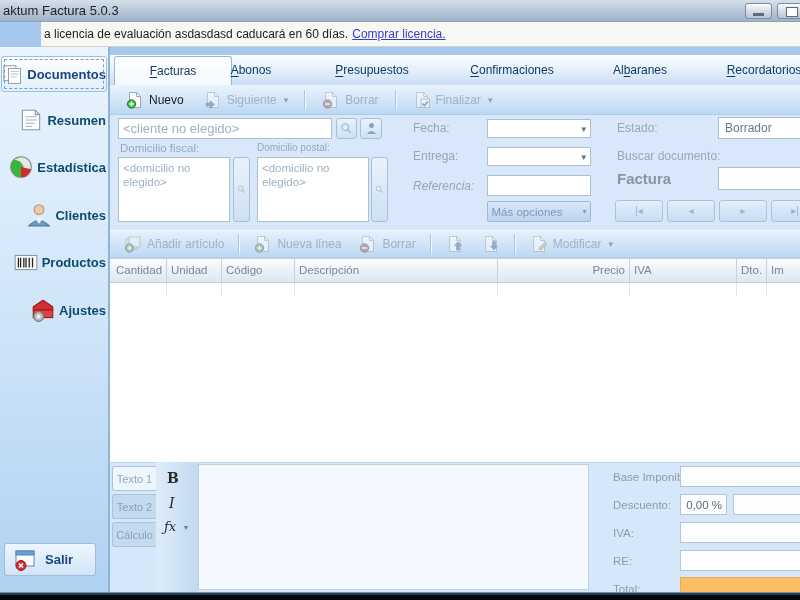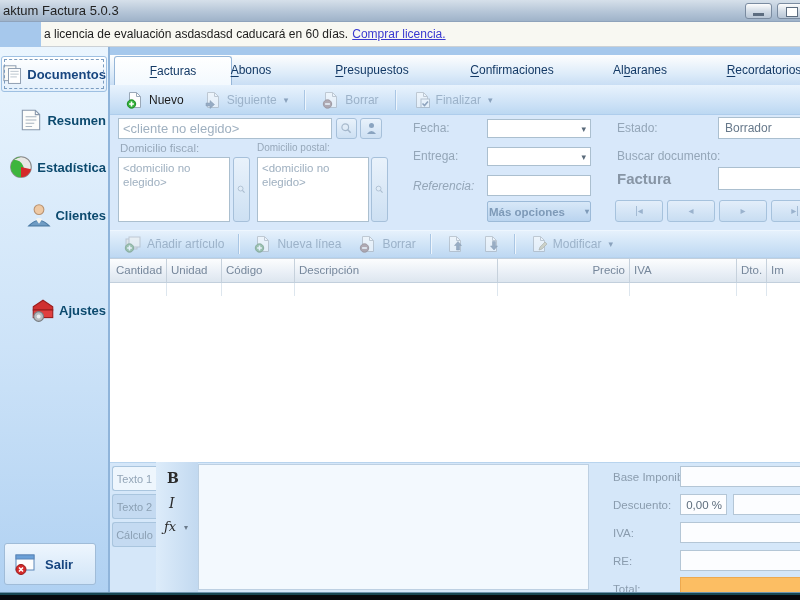--- a/index.html
+++ b/index.html
@@ -25,21 +25,21 @@
   .sidebar{left:0;top:47px;width:110px;height:545px;
     background:linear-gradient(180deg,#eaf5fe,#cde3f8 55%,#b0d1f2);
     border-right:2px solid #8fb4da;}
   .side-item{left:0;width:106px;height:28px;display:flex;align-items:center;gap:3px;
     color:#0c4a6e;font-weight:bold;font-size:13px;cursor:pointer;justify-content:flex-end;}
   .side-item .sicon{margin-left:-5px;width:26px;height:26px;flex:none;}
   .active-box{left:1px;top:56px;width:106px;height:36px;
     background:linear-gradient(#ffffff,#e2effc);border:1px solid #9ec0e2;border-radius:3px;
     outline:1px dashed #7a9cc0;outline-offset:-4px;display:flex;align-items:center;gap:3px;
     color:#17457f;font-weight:bold;font-size:13px;cursor:pointer;}
-  .salir{left:4px;top:543px;width:92px;height:42px;border:1px solid #a0bcd8;border-radius:3px;
+  .salir{left:4px;top:543px;width:92px;height:33px;border:1px solid #a0bcd8;border-radius:3px;
     background:linear-gradient(#eef6fe,#d0e4f7);display:flex;align-items:center;gap:8px;
     font-weight:bold;font-size:13px;color:#17457f;padding-left:8px;cursor:pointer;}
 
   
   .tabstrip{left:110px;top:55px;width:690px;height:30px;
     background:linear-gradient(#fefefe,#dcebf9 65%,#c9def4);}
   .tab{position:absolute;top:0;height:30px;line-height:30px;font-size:12px;color:#143a66;
     text-align:center;cursor:pointer;width:110px;}
   .tab.active{left:4px;top:1px;height:29px;width:118px;line-height:28px;
     background:linear-gradient(#ffffff,#f3f9fe);border:1px solid #96b6d8;border-bottom:none;
@@ -67,21 +67,21 @@
     font-family:"Liberation Sans",sans-serif;}
   .input::placeholder{color:#9fb0c0;opacity:1;}
   textarea.input{font-size:11.5px;padding:3px 4px;resize:none;line-height:1.25;}
   .flabel{font-size:12px;color:#94a6b8;white-space:nowrap;}
   .litebtn{background:linear-gradient(#e9f2fb,#cde0f3);border:1px solid #a6c0da;border-radius:3px;
     display:flex;align-items:center;justify-content:center;cursor:pointer;}
   .combo{background:#fff;border:1px solid #abbfcf;display:flex;align-items:center;
     justify-content:flex-end;padding-right:4px;cursor:pointer;}
   .combo .carr{font-size:9px;color:#5a6a7a;}
   .masbtn{background:linear-gradient(#d8e8f8,#bad4ef);border:1px solid #9cbad8;border-radius:2px;
-    color:#7e9ab8;font-size:11.5px;display:flex;align-items:center;justify-content:center;gap:20px;cursor:pointer;font-weight:bold;}
+    color:#7e9ab8;font-size:11.5px;display:flex;align-items:center;justify-content:center;gap:20px;cursor:pointer;}
   .statefield{background:#fff;border:1px solid #abbfcf;font-size:12px;color:#66788a;
     line-height:20px;padding-left:6px;}
   .facturalbl{font-weight:bold;font-size:15px;color:#8795a5;}
   .navbtn{top:200px;width:48px;height:22px;background:linear-gradient(#e3eefa,#c8ddf2);
     border:1px solid #a6c2dd;border-radius:3px;color:#9ab2cd;font-size:10px;text-align:center;
     line-height:20px;cursor:pointer;}
 
   
   .gridhead{left:110px;top:258px;width:690px;height:25px;
     background:linear-gradient(#fcfdfe,#e9eff6 60%,#dde6ef);
@@ -204,20 +204,27 @@
 
   <div class="abs side-item" style="top:201px;">
     <svg class="sicon" viewBox="0 0 24 24">
       <circle cx="12" cy="7" r="4.5" fill="#eec9a4" stroke="#b99270"></circle>
       <path d="M2.5 22q9.5-10 19 0z" fill="#6f9cc4" stroke="#4a7aa4"></path>
       <path d="M9 16q3-2.5 6 0l-3 4z" fill="#f4f4f0"></path>
     </svg>
     <span>Clientes</span>
   </div>
 
+  <div class="abs side-item" style="top:248px;">
+    <svg class="sicon" viewBox="0 0 24 24">
+      <rect x="2" y="6" width="20" height="13" fill="#fdfdfd" stroke="#8898ac"></rect>
+      <path d="M5 8v9M7 8v9M10 8v9M12 8v9M15 8v9M18 8v9" stroke="#222" stroke-width="1.2"></path>
+    </svg>
+    <span>Productos</span>
+  </div>
 
   <div class="abs side-item" style="top:296px;">
     <svg class="sicon" viewBox="0 0 24 24">
       <path d="M3 9l9-6 9 6v3H3z" fill="#d03030" stroke="#9a1c1c"></path>
       <rect x="3" y="12" width="18" height="7" fill="#e04040" stroke="#9a1c1c"></rect>
       <circle cx="8" cy="18" r="4.5" fill="#b8bcc0" stroke="#787c80"></circle>
       <circle cx="8" cy="18" r="1.8" fill="#eceff2"></circle>
     </svg>
     <span>Ajustes</span>
   </div>

